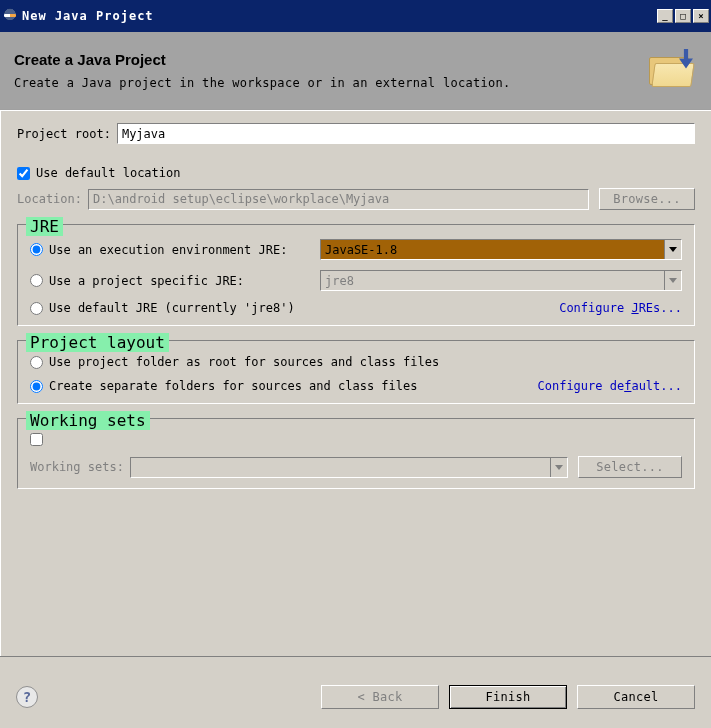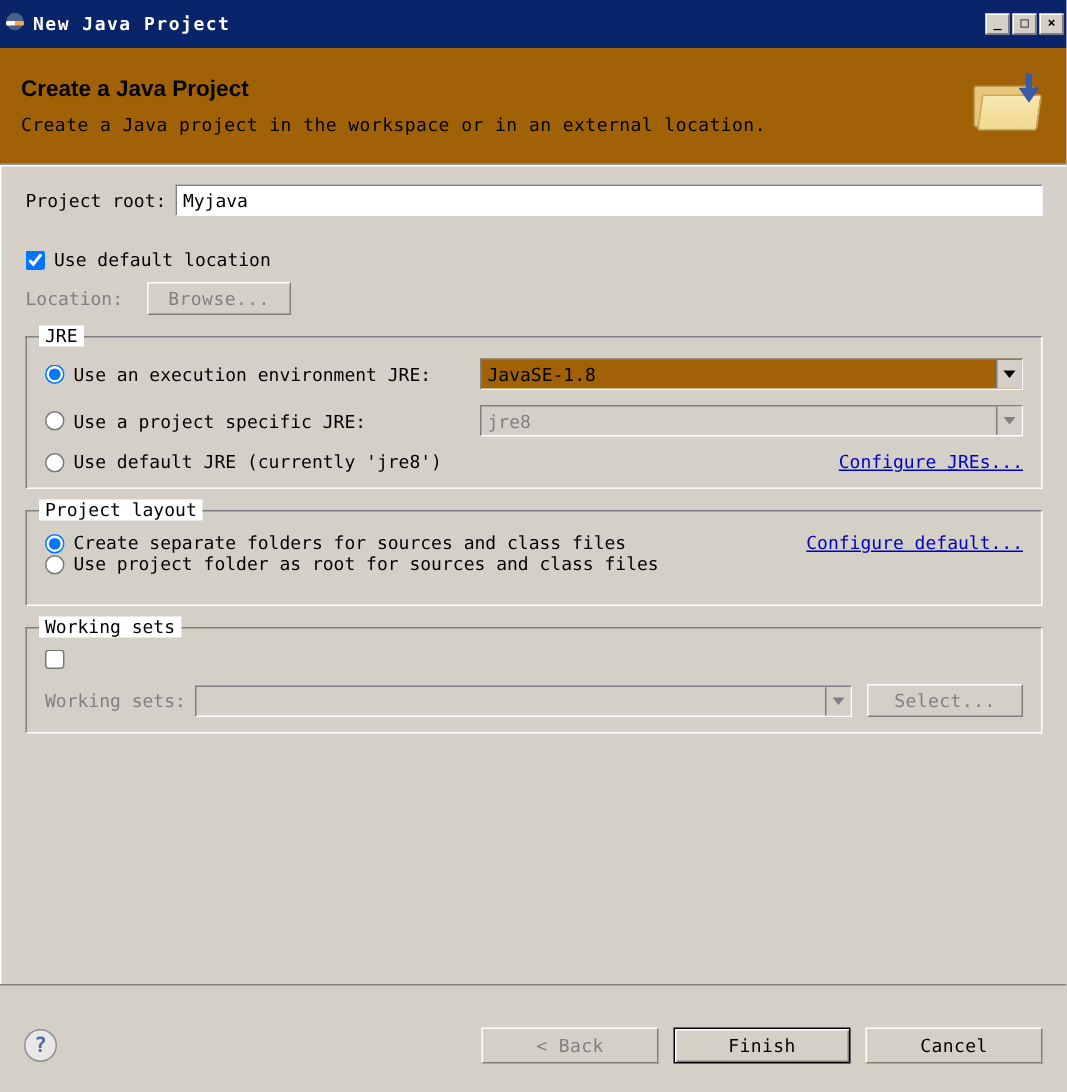--- a/index.html
+++ b/index.html
@@ -52,21 +52,21 @@
       display: flex;
       align-items: center;
       justify-content: center;
       font-size: 9px;
       font-weight: bold;
       color: #000;
       cursor: pointer;
     }
     
     .header-band {
-      background: #a16207;
+      background: #a3a3a3;
       height: 78px;
       border-bottom: 1px solid #a0a0a0;
       display: flex;
       align-items: center;
       padding: 0 14px;
     }
     .header-text { flex: 1; }
     .header-title { font-size: 15px; font-weight: bold; color: #000; margin-bottom: 8px; font-family: Tahoma, sans-serif; }
     .header-desc { font-size: 12px; color: #000; letter-spacing: 0.3px; }
     .header-icon {
@@ -155,23 +155,23 @@
       border-top-color: #808080;
       border-left-color: #808080;
       position: relative;
       margin-top: 14px;
       padding: 14px 12px 10px 12px;
     }
     .groupbox .legend {
       position: absolute;
       top: -8px;
       left: 8px;
-      background: #ffffff;
+      background: #86efac;
       padding: 0 4px;
-      font-size: 12px;
+      font-size: 16px;
     }
     .jre-row {
       display: flex;
       align-items: center;
       margin-bottom: 10px;
     }
     .jre-row .radio-label { flex: 0 0 290px; display: flex; align-items: center; }
     .select {
       display: flex;
       flex: 1;
@@ -198,21 +198,21 @@
       align-items: center;
       justify-content: center;
     }
     .select-btn::after {
       content: "";
       border-left: 4px solid transparent;
       border-right: 4px solid transparent;
       border-top: 5px solid #000;
     }
     .select.disabled .select-btn::after { border-top-color: #808080; }
-    .link { color: #0000c0; text-decoration: underline; cursor: pointer; }
+    .link { color: #0000c0; cursor: pointer; }
     .layout-row, .ws-row { display: flex; align-items: center; margin-bottom: 10px; }
     
     .footer {
       background: #d4d0c8;
       border-top: 1px solid #808080;
       height: 80px;
       display: flex;
       align-items: center;
       padding: 0 16px;
     }
@@ -271,20 +271,21 @@
   <div style="height:14px"></div>
 
   <div class="row">
     <input type="checkbox" class="checkbox" checked="" style="">
     <span class="label">Use default location</span>
   </div>
 
   <div class="row">
     <span class="label disabled">Location:</span>
     <span style="width:6px"></span>
+    <input type="text" disabled="" class="text-input" style="flex: 1 1 0%;" value="D:\android setup\eclipse\workplace\Myjava">
     <span style="width:10px"></span>
     <button disabled="" style="width:96px">Browse...</button>
   </div>
 
   <div class="groupbox">
     <span class="legend">JRE</span>
 
     <div class="jre-row">
       <div class="radio-label">
         <input type="radio" name="jre" class="radio" checked="" style="">
@@ -312,29 +313,29 @@
         <input type="radio" name="jre" class="radio" style="">
         <span class="label">Use default JRE (currently 'jre8')</span>
       </div>
       <span class="link">Configure <span class="underline-char">J</span>REs...</span>
     </div>
   </div>
 
   <div class="groupbox">
     <span class="legend">Project layout</span>
 
+    <div class="layout-row">
+      <input type="radio" name="layout" class="radio" style="">
+      <span class="label">Use project folder as root for sources and class files</span>
+    </div>
+
     <div class="layout-row" style="margin-bottom:0">
       <input type="radio" name="layout" class="radio" checked="" style="">
       <span class="label" style="flex:1">Create separate folders for sources and class files</span>
       <span class="link">Configure de<span class="underline-char">f</span>ault...</span>
-    </div>
-
-    <div class="layout-row">
-      <input type="radio" name="layout" class="radio" style="">
-      <span class="label">Use project folder as root for sources and class files</span>
     </div>
   </div>
 
   <div class="groupbox">
     <span class="legend">Working sets</span>
 
     <div class="ws-row">
       <input type="checkbox" class="checkbox" style="">
     </div>
 

